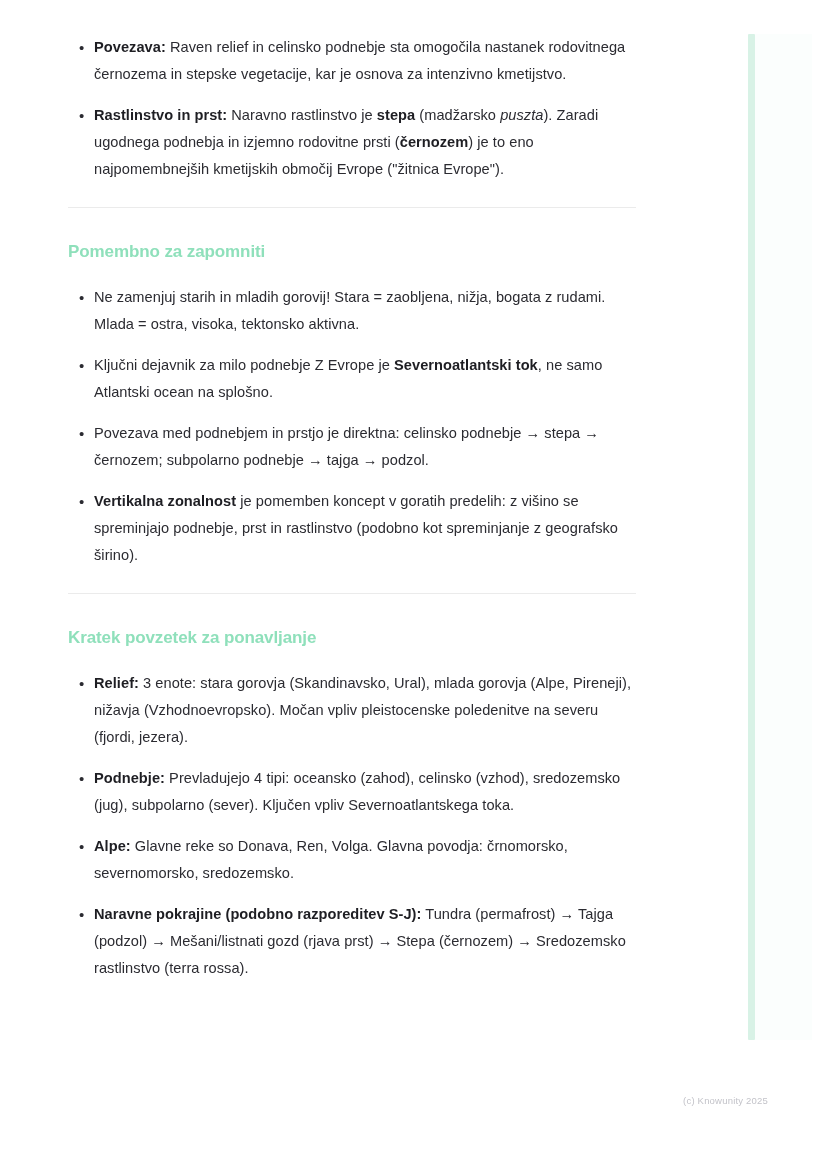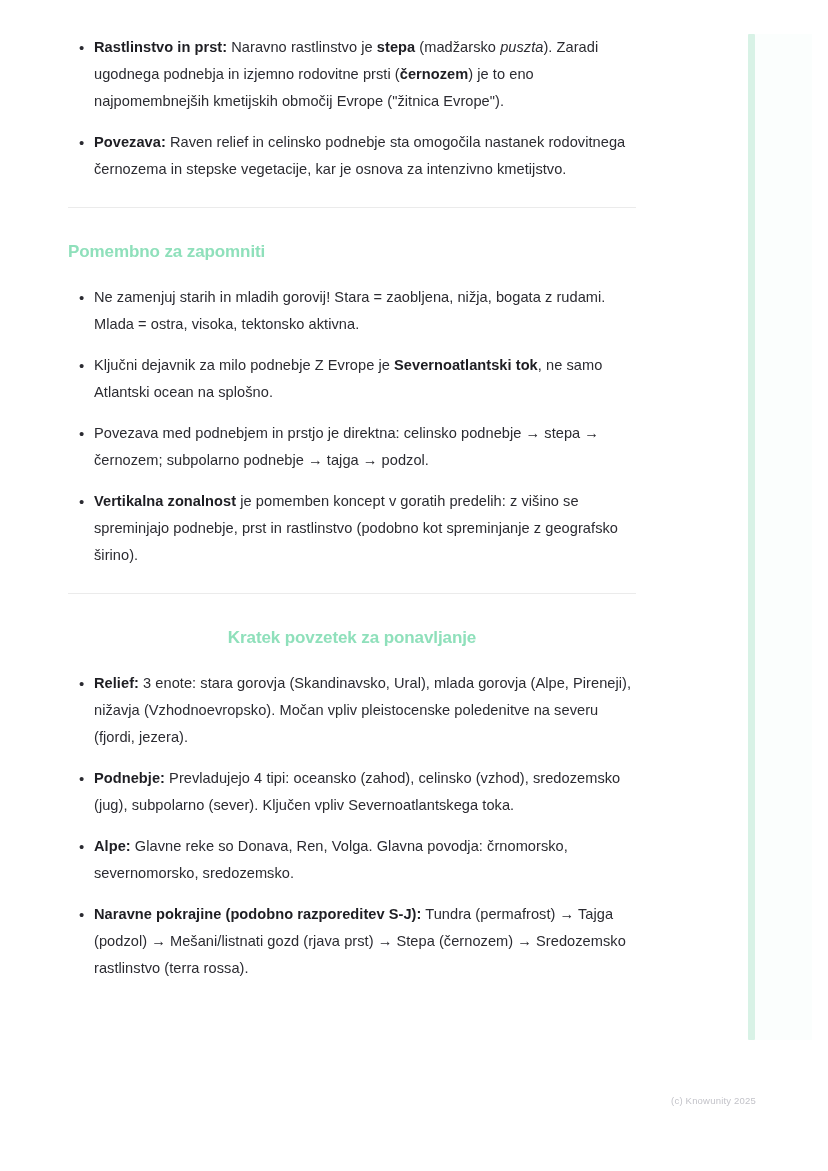--- a/index.html
+++ b/index.html
@@ -105,50 +105,50 @@
   }
 
   .footer {
     position: absolute;
     left: 0;
     top: 1095px;
     width: 828px;
   }
   .footer-text {
     position: absolute;
-    right: 72px;
+    right: 60px;
     top: 0;
     font-size: 9.5px;
     color: #c3c3c9;
     letter-spacing: 0.2px;
     white-space: nowrap;
   }
 </style>
 </head>
 <body>
 
 <div class="accent-strip-fill"></div>
 <div class="accent-strip"></div>
 
 <div class="page">
   <div class="content" id="content-root">
       <ul class="bullets">
+        <li><span class="lead">Povezava:</span> Raven relief in celinsko podnebje sta omogočila nastanek rodovitnega černozema in stepske vegetacije, kar je osnova za intenzivno kmetijstvo.</li>
         <li><span class="lead">Rastlinstvo in prst:</span> Naravno rastlinstvo je <span class="strong">stepa</span> (madžarsko <span class="em">puszta</span>). Zaradi ugodnega podnebja in izjemno rodovitne prsti (<span class="strong">černozem</span>) je to eno najpomembnejših kmetijskih območij Evrope ("žitnica Evrope").</li>
-        <li><span class="lead">Povezava:</span> Raven relief in celinsko podnebje sta omogočila nastanek rodovitnega černozema in stepske vegetacije, kar je osnova za intenzivno kmetijstvo.</li>
       </ul>
       <div class="divider" style="margin-top: 24px; margin-bottom: 30px;"></div>
       <h2 class="section-heading" style="margin-bottom: 18px;">Pomembno za zapomniti</h2>
       <ul class="bullets">
         <li>Ne zamenjuj starih in mladih gorovij! Stara = zaobljena, nižja, bogata z rudami. Mlada = ostra, visoka, tektonsko aktivna.</li>
         <li>Ključni dejavnik za milo podnebje Z Evrope je <span class="strong">Severnoatlantski tok</span>, ne samo Atlantski ocean na splošno.</li>
         <li>Povezava med podnebjem in prstjo je direktna: celinsko podnebje → stepa → černozem; subpolarno podnebje → tajga → podzol.</li>
         <li><span class="strong">Vertikalna zonalnost</span> je pomemben koncept v goratih predelih: z višino se spreminjajo podnebje, prst in rastlinstvo (podobno kot spreminjanje z geografsko širino).</li>
       </ul>
       <div class="divider" style="margin-top: 24px; margin-bottom: 30px;"></div>
-      <h2 class="section-heading" style="margin-bottom: 18px; text-align: center;">Kratek povzetek za ponavljanje</h2>
+      <h2 class="section-heading" style="margin-bottom: 18px;">Kratek povzetek za ponavljanje</h2>
       <ul class="bullets">
         <li><span class="lead">Relief:</span> 3 enote: stara gorovja (Skandinavsko, Ural), mlada gorovja (Alpe, Pireneji), nižavja (Vzhodnoevropsko). Močan vpliv pleistocenske poledenitve na severu (fjordi, jezera).</li>
         <li><span class="lead">Podnebje:</span> Prevladujejo 4 tipi: oceansko (zahod), celinsko (vzhod), sredozemsko (jug), subpolarno (sever). Ključen vpliv Severnoatlantskega toka.</li>
         <li><span class="lead">Alpe:</span> Glavne reke so Donava, Ren, Volga. Glavna povodja: črnomorsko, severnomorsko, sredozemsko.</li>
         <li><span class="lead">Naravne pokrajine (podobno razporeditev S-J):</span> Tundra (permafrost) → Tajga (podzol) → Mešani/listnati gozd (rjava prst) → Stepa (černozem) → Sredozemsko rastlinstvo (terra rossa).</li>
       </ul>
     </div>
 </div>
 
 <div class="footer">

